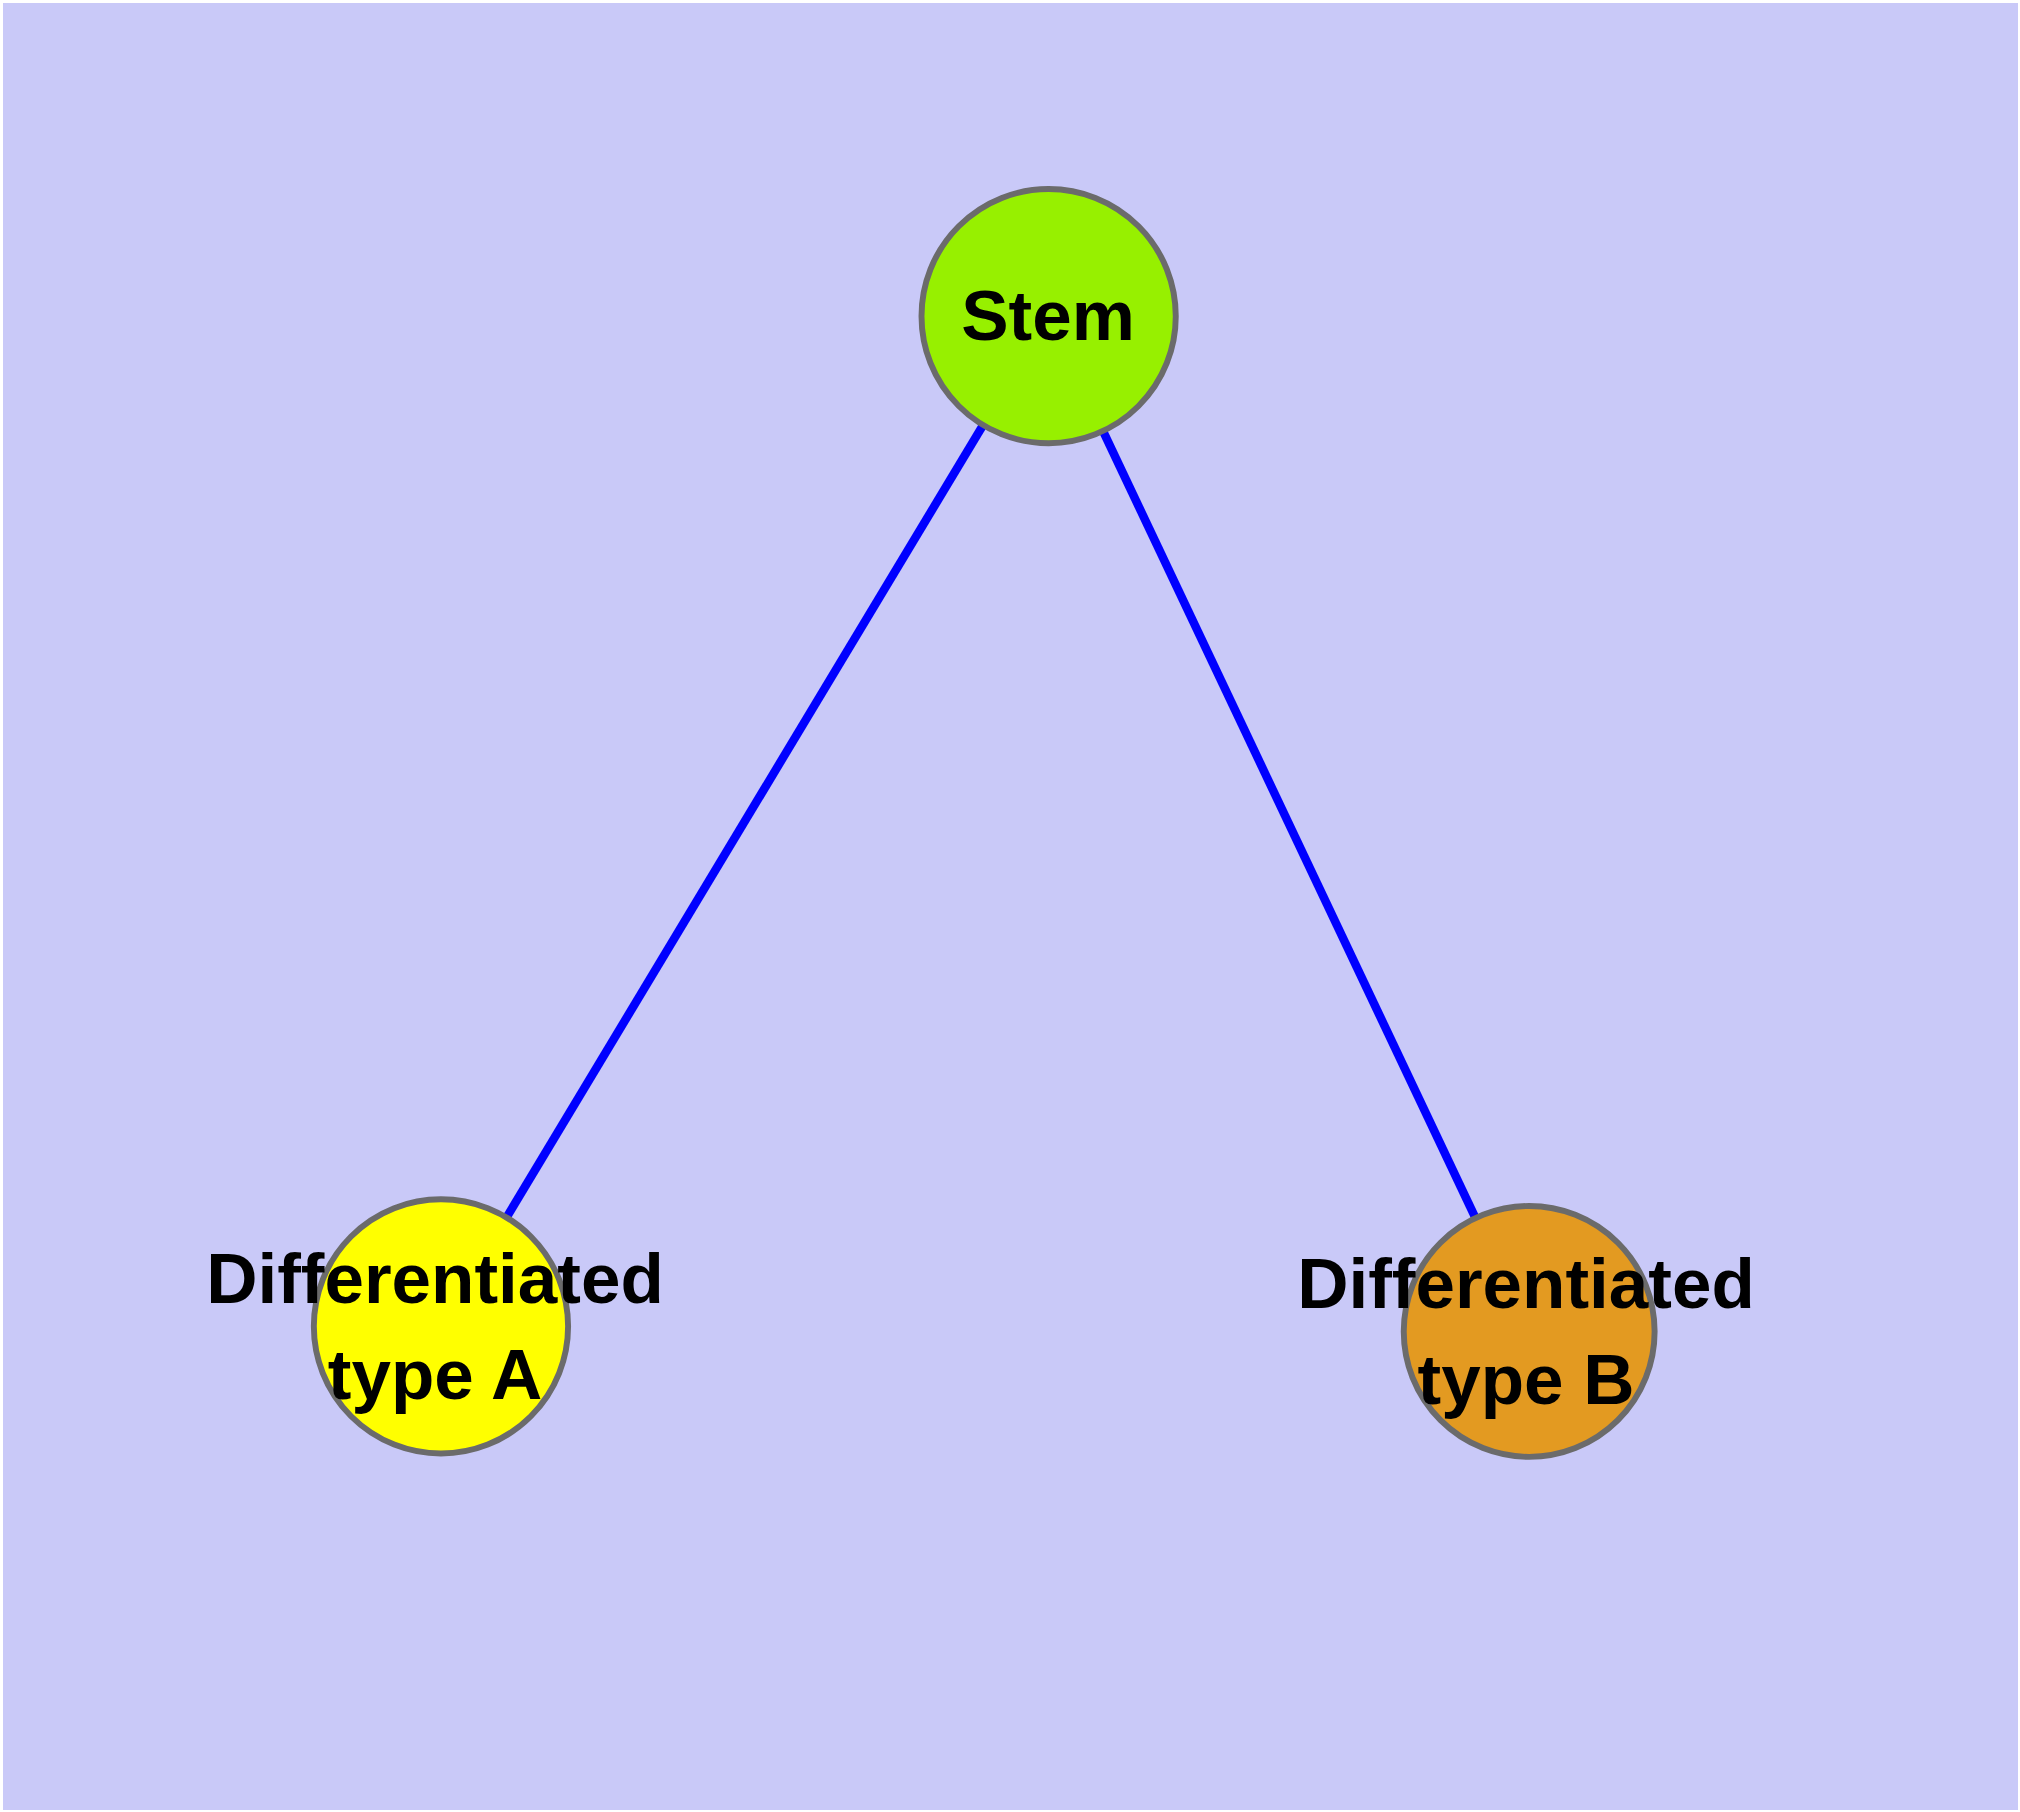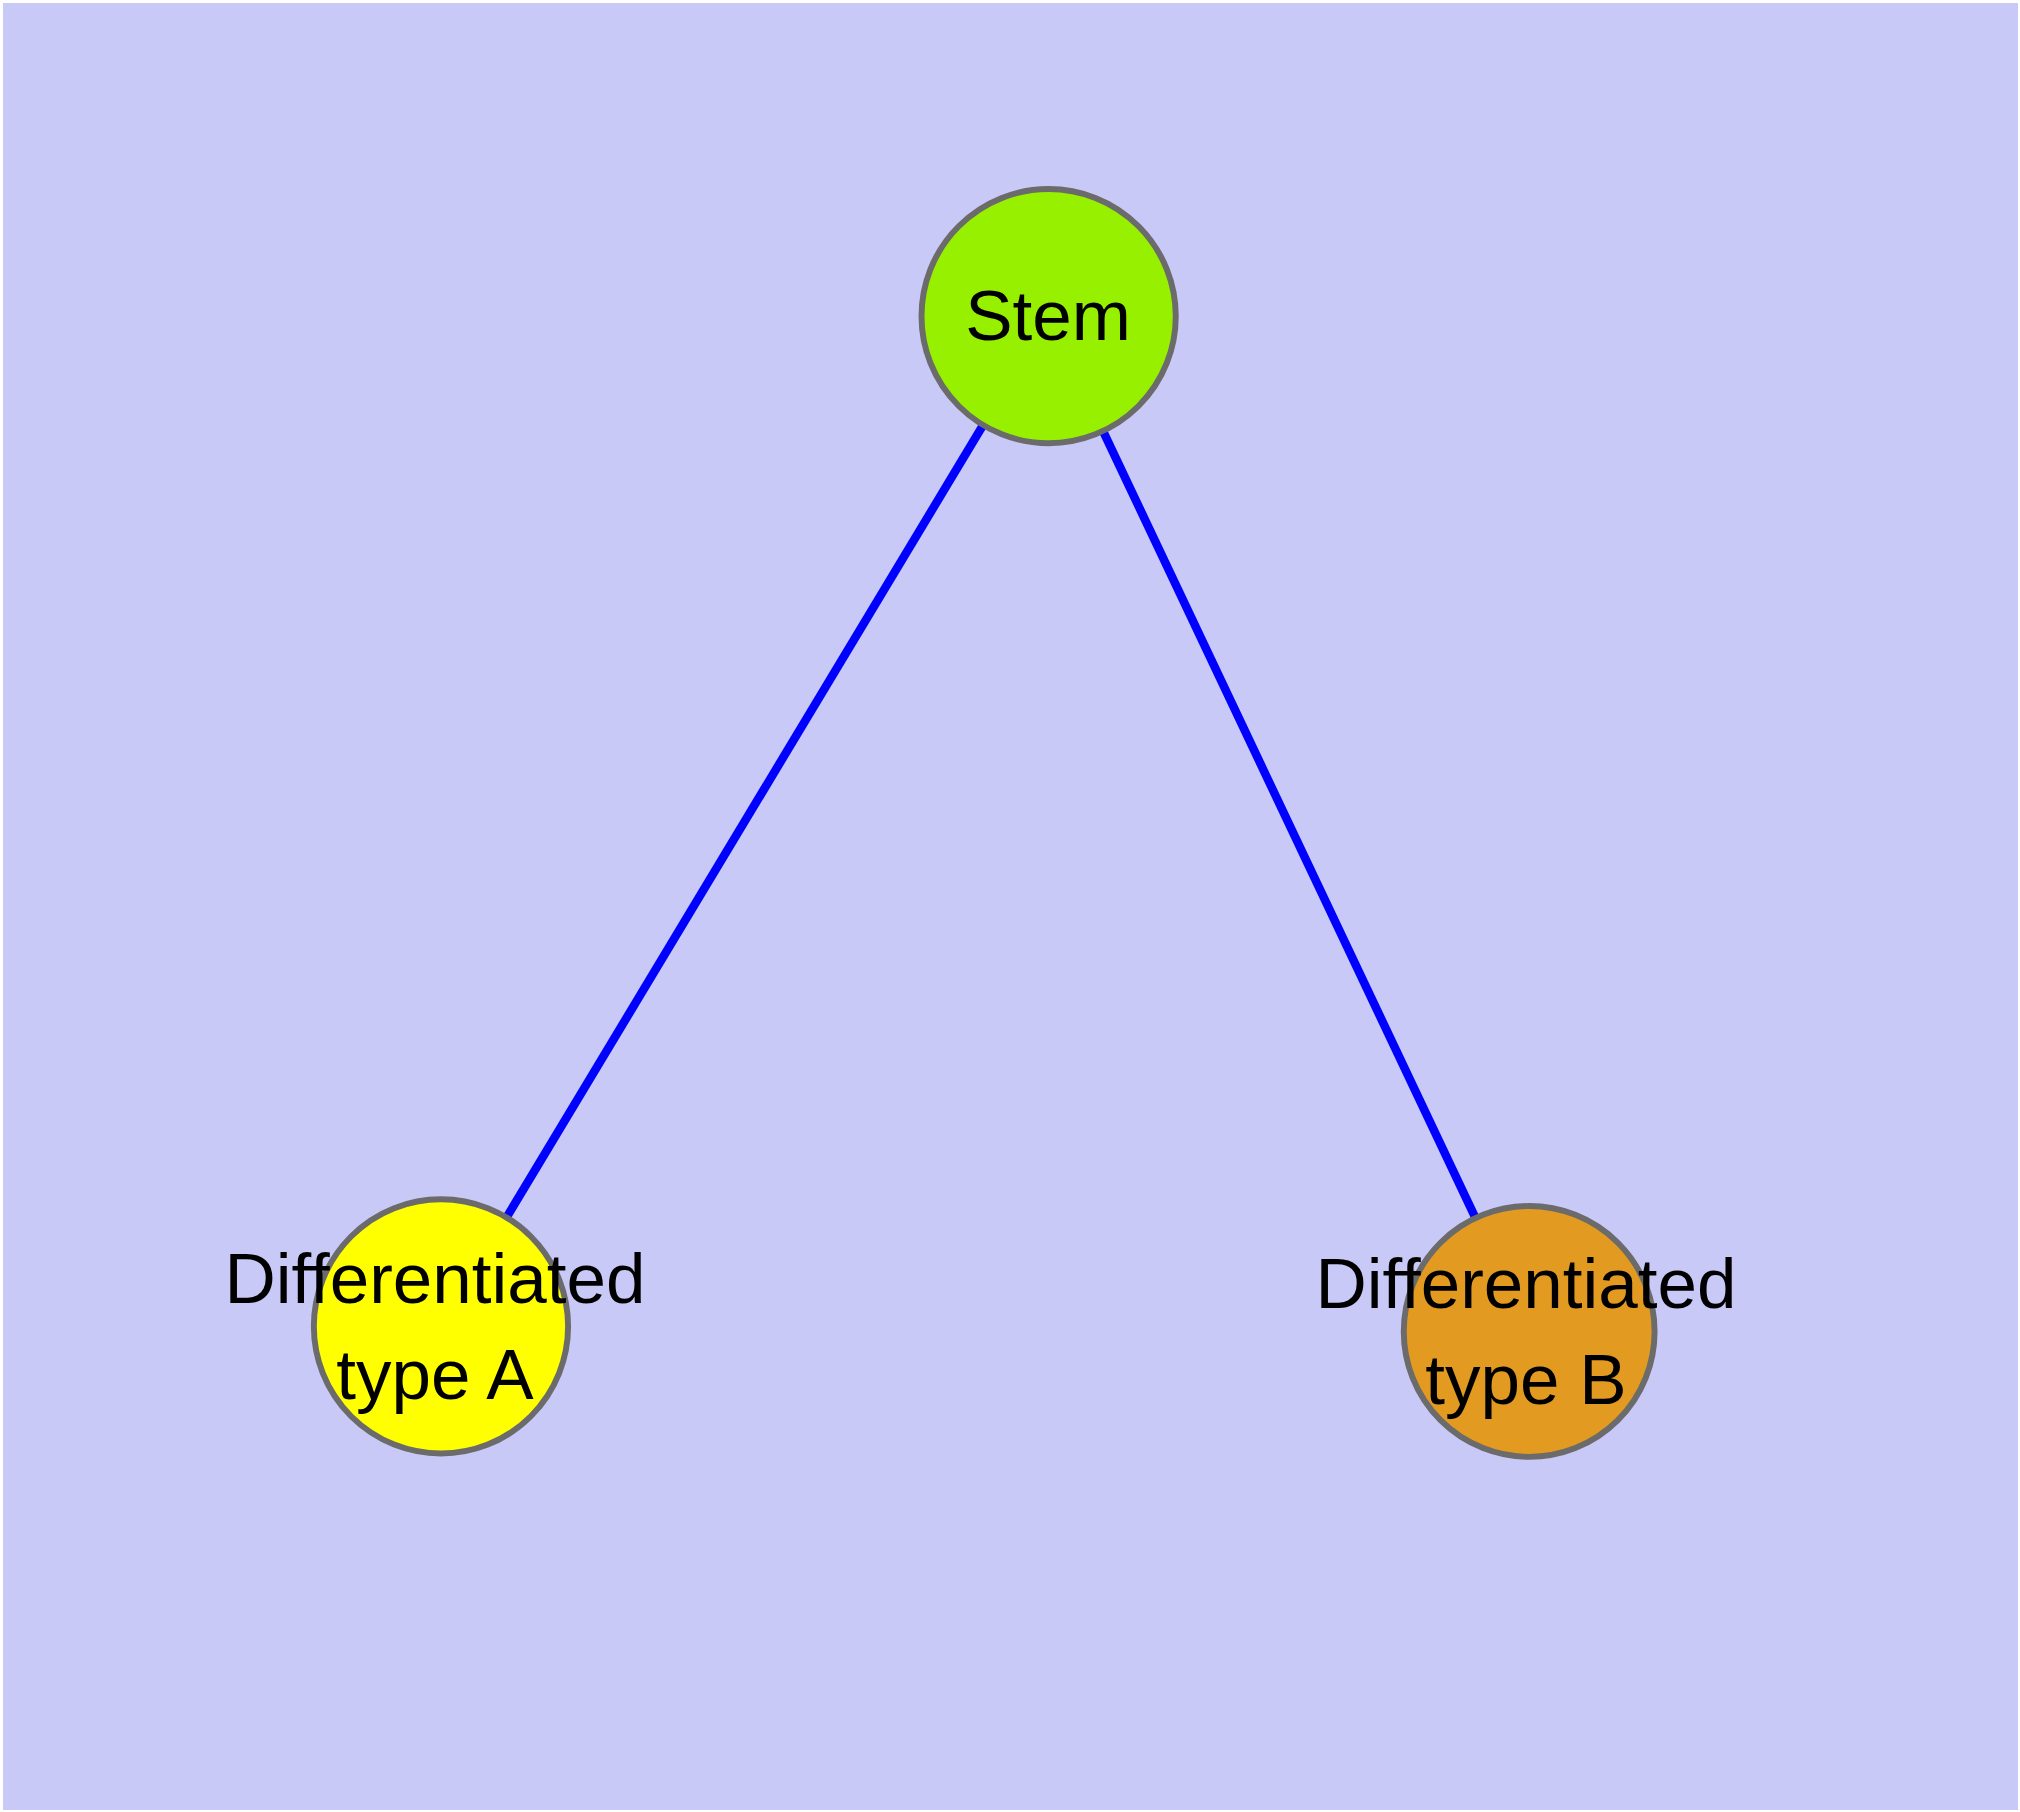--- a/index.html
+++ b/index.html
@@ -22,21 +22,21 @@
     position: absolute;
     left: 0;
     top: 0;
     width: 2021px;
     height: 1812px;
   }
   .node-label {
     position: absolute;
     transform: translate(-50%, -50%);
     text-align: center;
-    font-weight: normal;
+    font-weight: bold;
     font-size: 71px;
     line-height: 96px;
     color: #000000;
     white-space: pre-line;
     width: 932px;
     pointer-events: none;
   }
   .label-stem   { left: 1048px; top: 316px;  }
   .label-type-a { left: 435px;  top: 1327px; }
   .label-type-b { left: 1526px; top: 1332px; }

